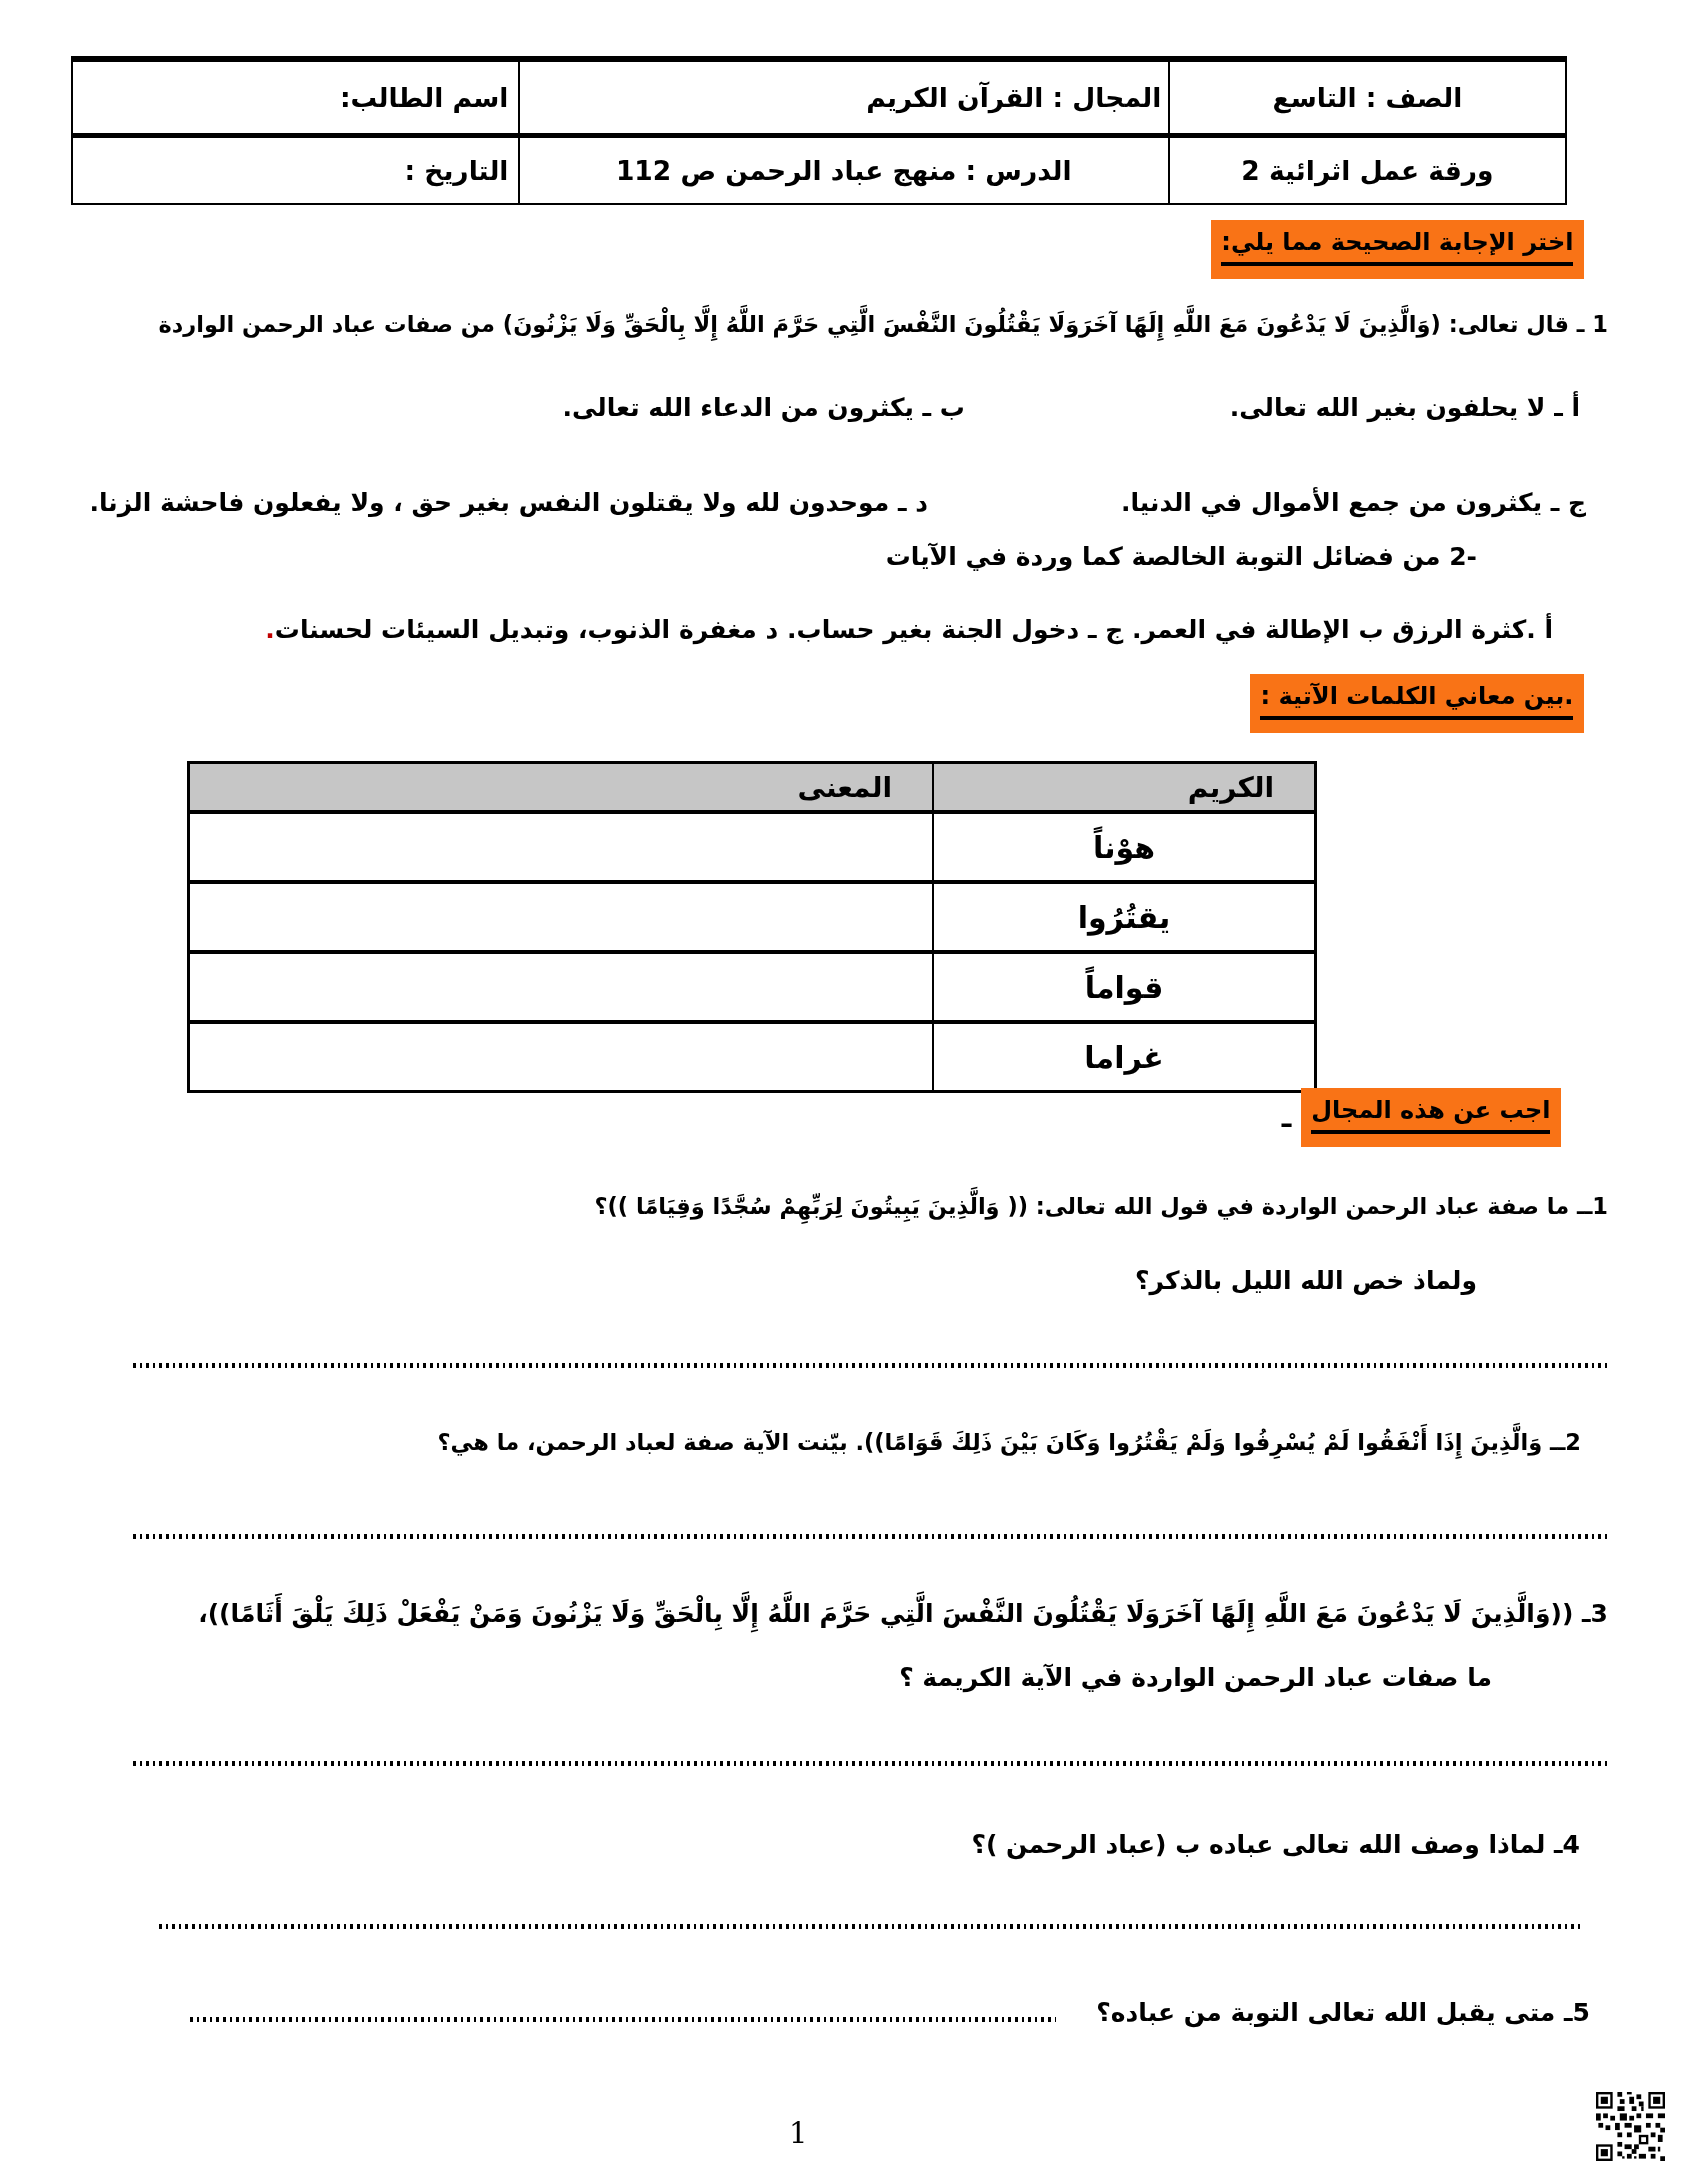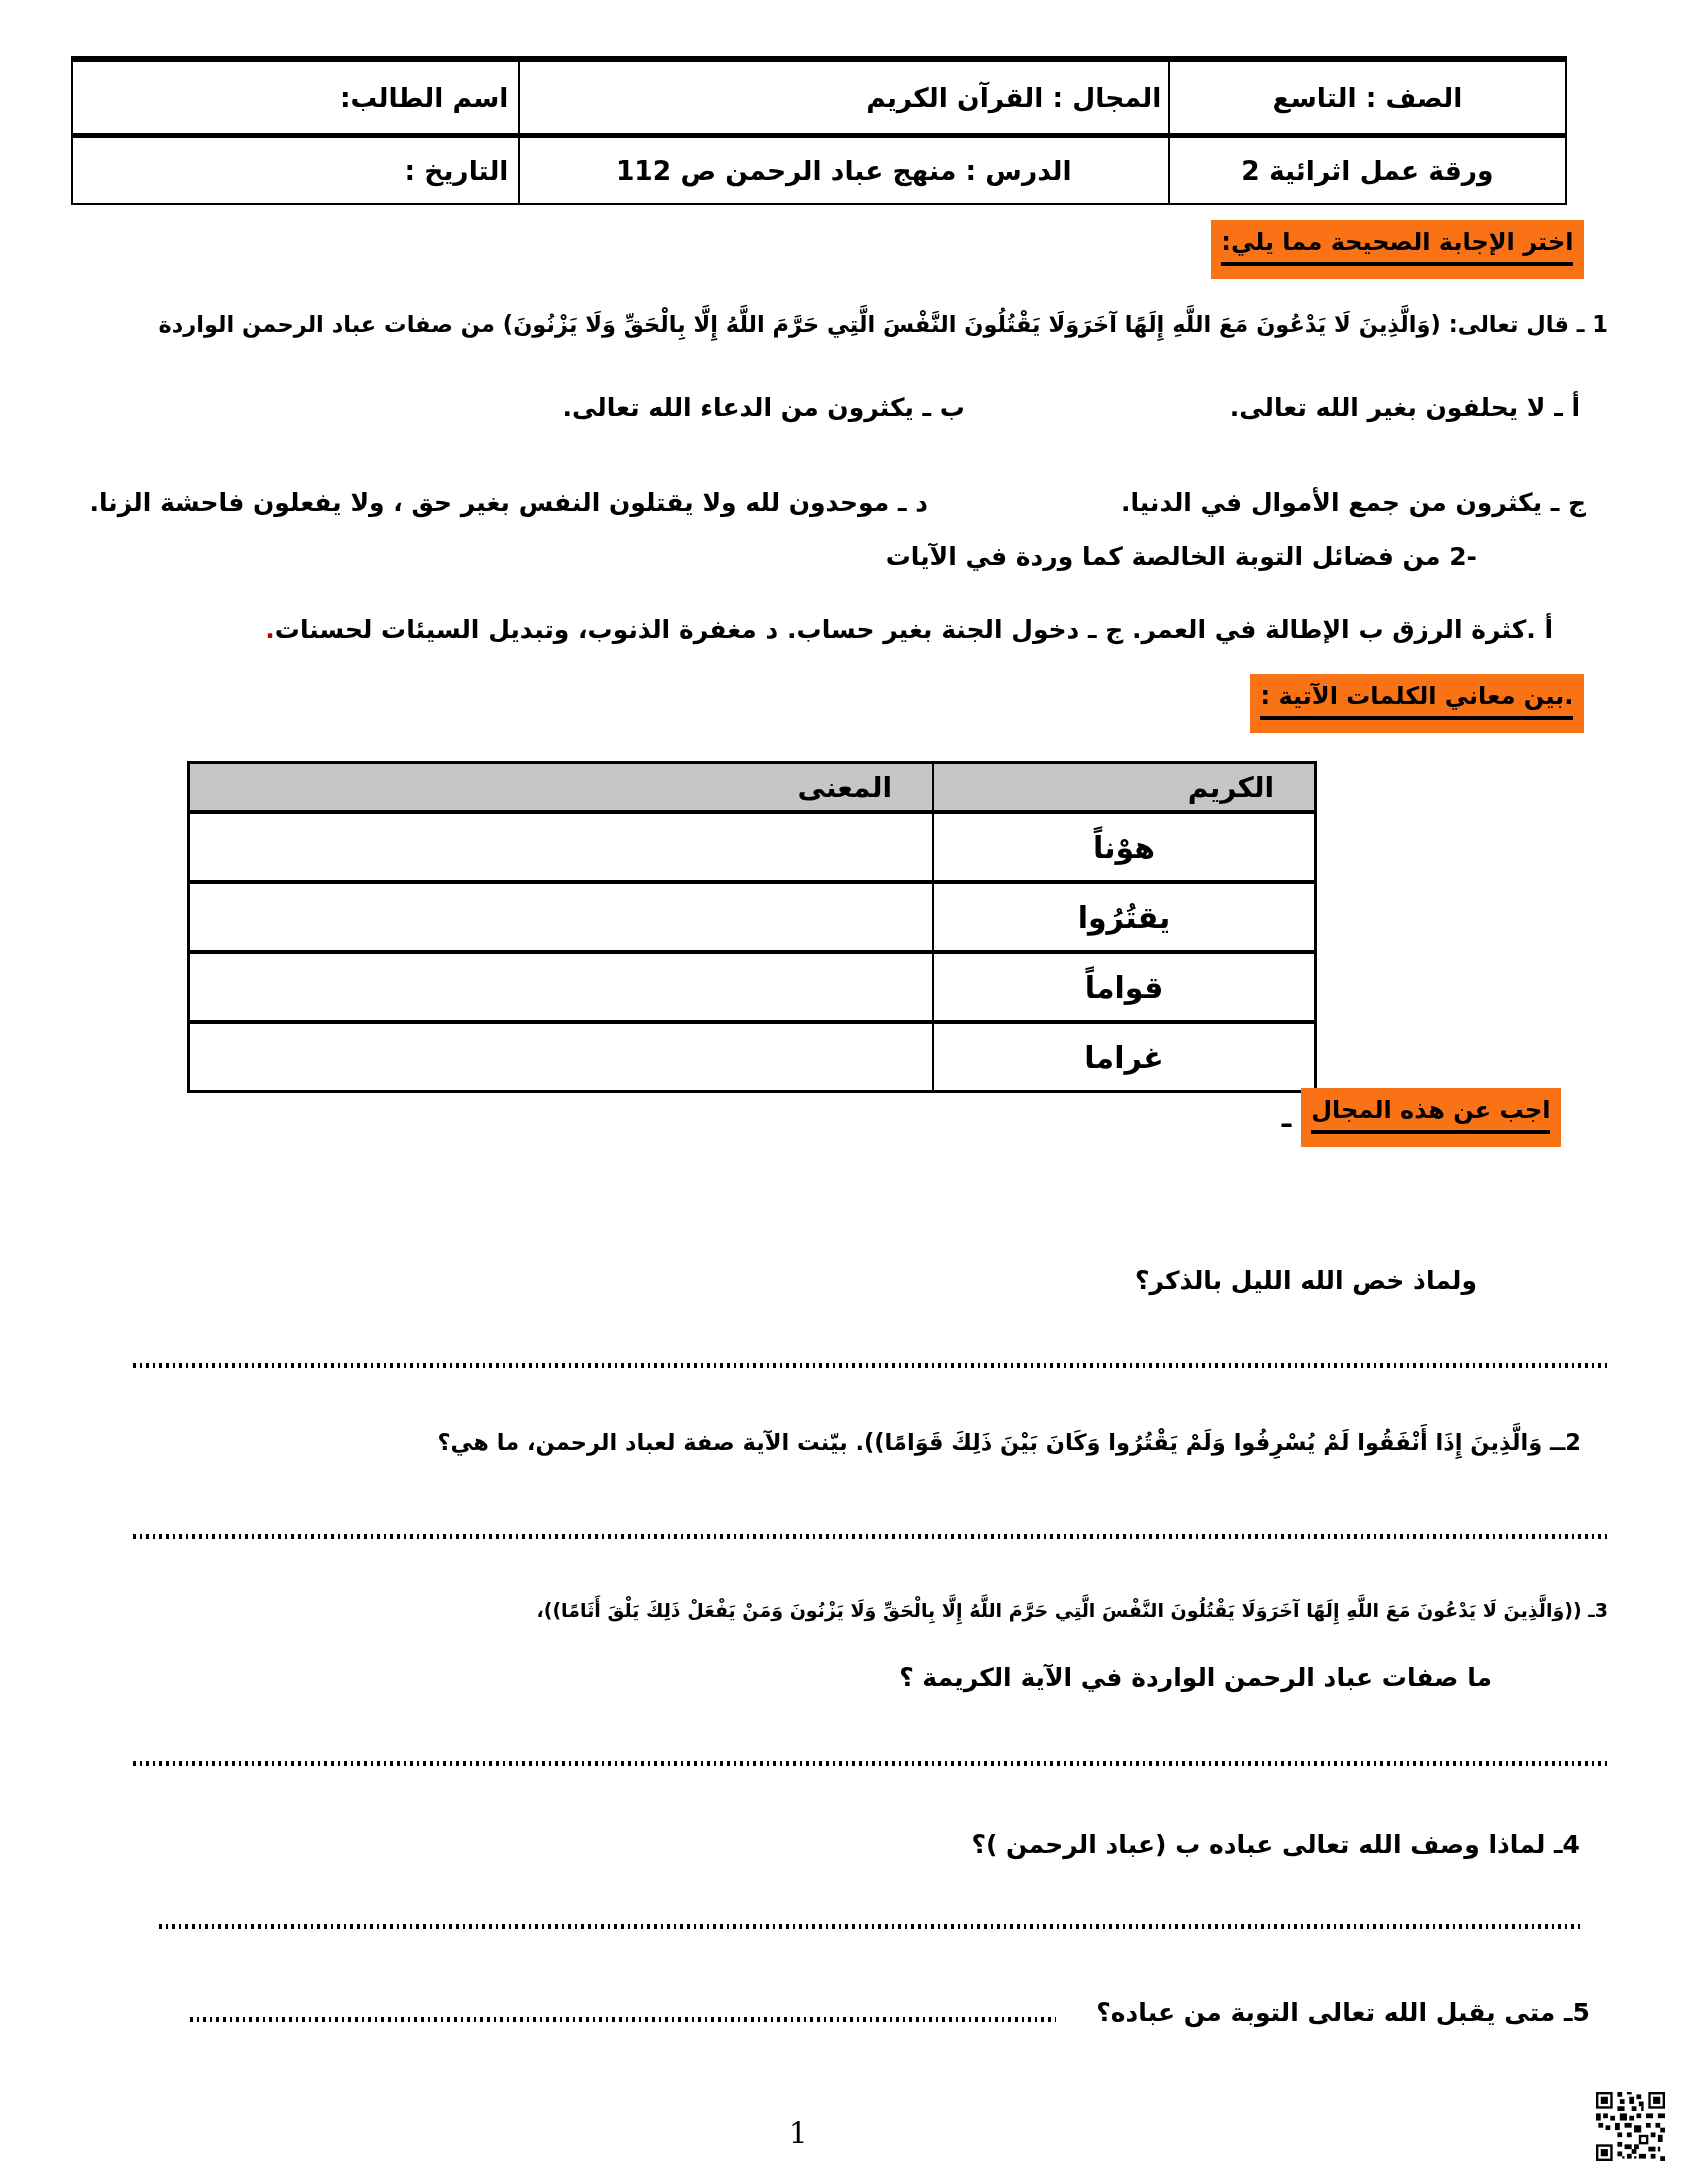--- a/index.html
+++ b/index.html
@@ -45,21 +45,21 @@
   }
   .hl-box .u{
     display:inline-block;
     border-bottom:4px solid #000;
     padding-bottom:5.3px;
   }
 
   
   .q{font-size:25px;line-height:1.3;}
   .verse{font-size:22.5px;line-height:1.3;}
-  .verse-sm{font-size:19px;line-height:1.3;text-align:right;}
+  .verse-sm{font-size:25px;line-height:1.3;text-align:right;}
   .red{color:#c00000;}
 
   
   table.vocab{
     border-collapse:collapse;
     table-layout:fixed;
     width:1040px;
     border:3.3px solid #000;
   }
   table.vocab td{
@@ -157,20 +157,21 @@
       <td></td>
     </tr>
   </tbody>
     </table>
 
   <div class="abs h3row" style="top:1088px;right:126px;">
     <span class="hl-box"><span class="u">اجب عن هذه المجال</span></span>
     <span class="dash">ـ</span>
   </div>
 
+  <div class="abs verse nowrap" style="top:1192px;right:79px;">1ــ   ما صفة عباد الرحمن الواردة في قول الله تعالى: (( وَالَّذِينَ يَبِيتُونَ لِرَبِّهِمْ سُجَّدًا وَقِيَامًا ))؟</div>
   <div class="abs q nowrap" style="top:1265px;right:210px;">ولماذ خص الله الليل بالذكر؟</div>
 
   <div class="abs dots" style="top:1363px;right:79px;width:1475px;"></div>
 
   <div class="abs verse nowrap" style="top:1428px;right:106px;">2ــ   وَالَّذِينَ إِذَا أَنْفَقُوا لَمْ يُسْرِفُوا وَلَمْ يَقْتُرُوا وَكَانَ بَيْنَ ذَلِكَ قَوَامًا)). بيّنت الآية صفة لعباد الرحمن، ما هي؟</div>
 
   <div class="abs dots" style="top:1534px;right:79px;width:1475px;"></div>
 
   <div class="abs verse-sm nowrap" style="top:1598px;right:79px;">3ـ   ((وَالَّذِينَ لَا يَدْعُونَ مَعَ اللَّهِ إِلَهًا آخَرَوَلَا يَقْتُلُونَ النَّفْسَ الَّتِي حَرَّمَ اللَّهُ إِلَّا بِالْحَقِّ وَلَا يَزْنُونَ وَمَنْ يَفْعَلْ ذَلِكَ يَلْقَ أَثَامًا))،</div>
   <div class="abs q nowrap" style="top:1662px;right:195px;">ما صفات عباد الرحمن الواردة في الآية الكريمة ؟</div>

